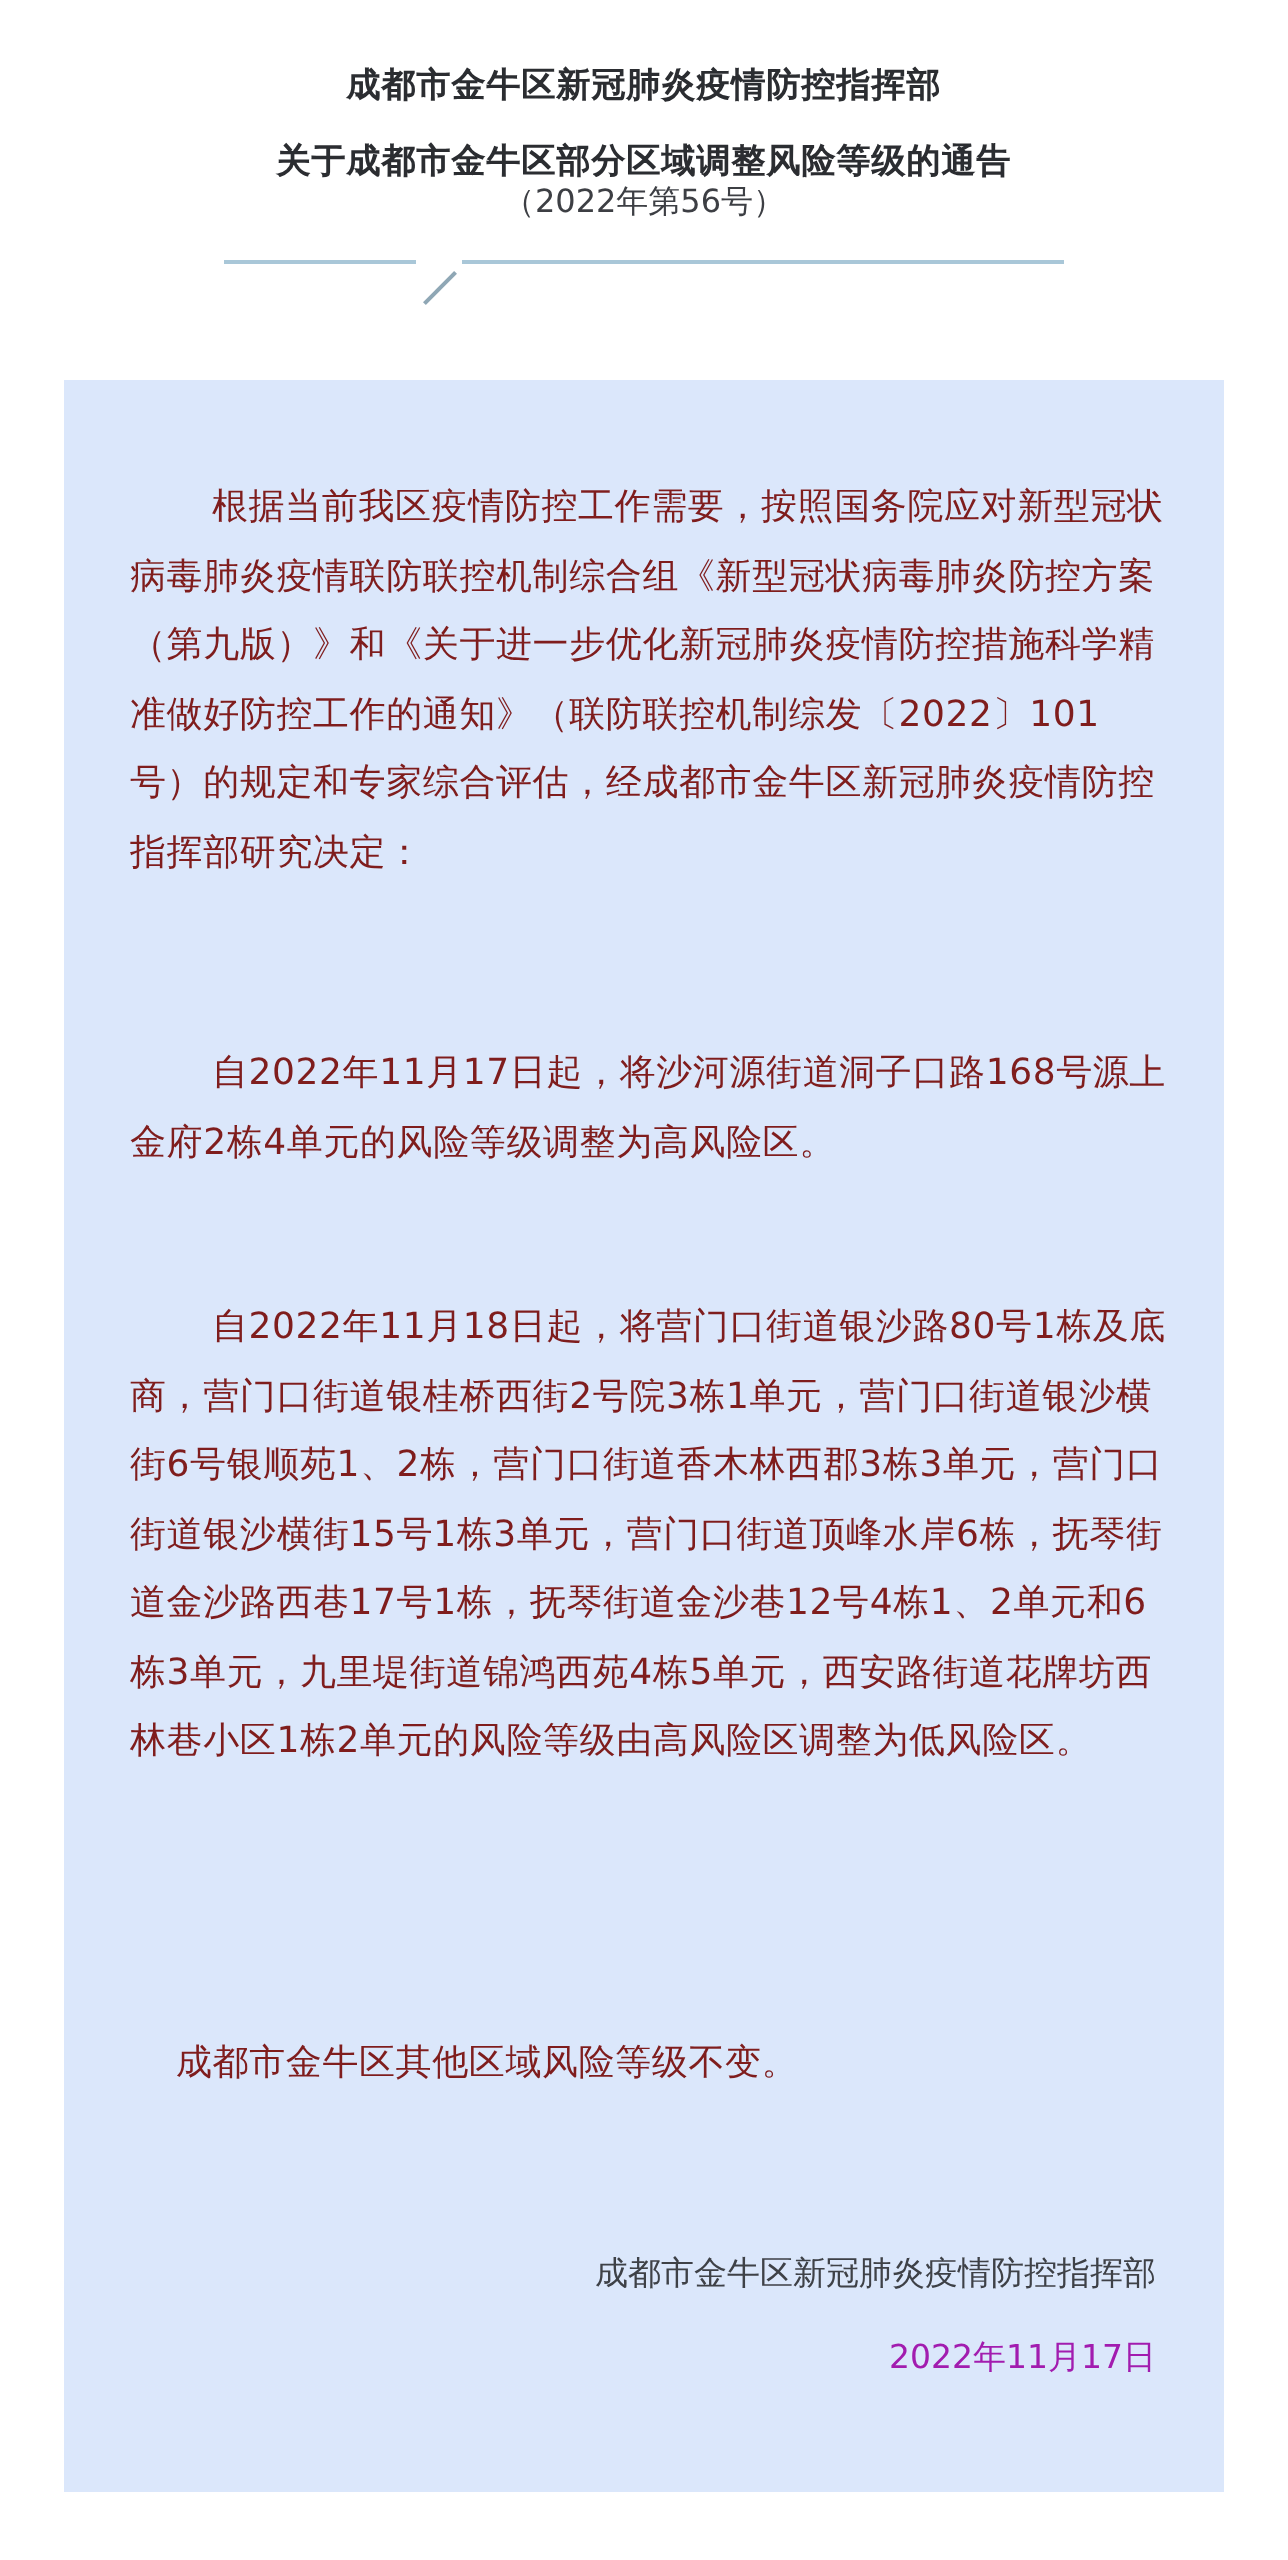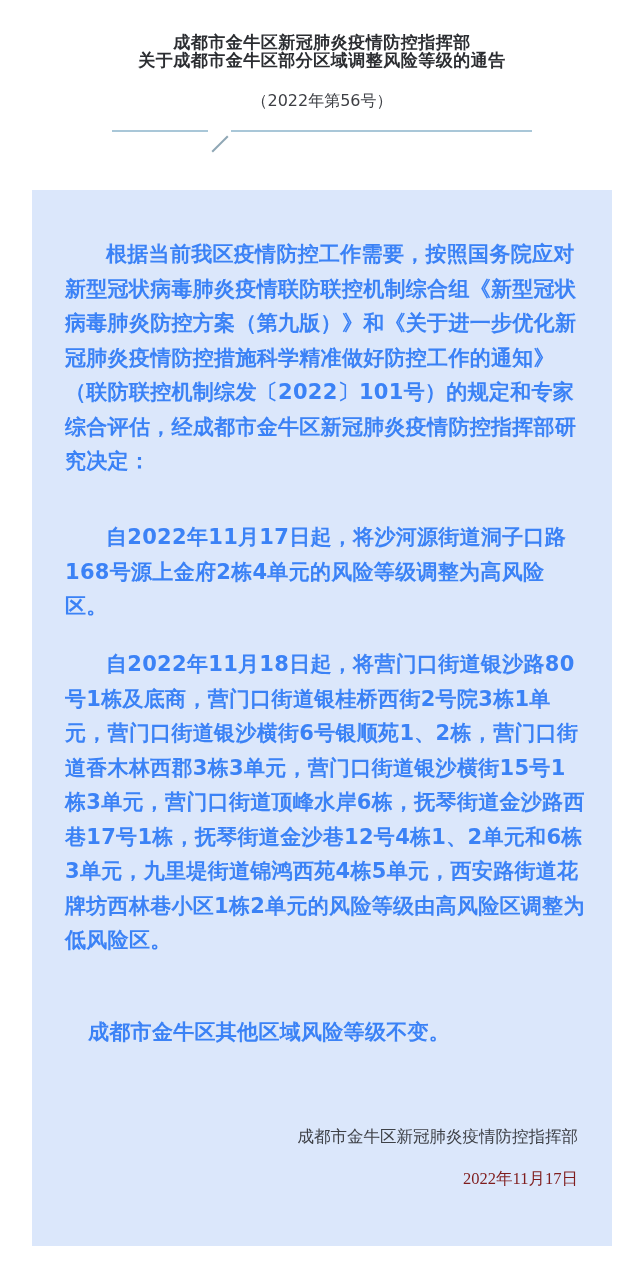--- a/index.html
+++ b/index.html
@@ -6,38 +6,38 @@
     body {
       width: 644px; height: 1280px; background: #ffffff; position: relative; overflow: hidden;
       font-family: "DejaVu Sans", "Liberation Sans", sans-serif; color: #3d3f44;
     }
     .header { position: absolute; left: 0; top: 0; width: 644px; }
     .title-line {
       position: absolute; left: 0; width: 644px; text-align: center;
       font-weight: bold; font-size: 17px; color: #2b2d31; letter-spacing: 0.5px;
     }
     .t1 { top: 31px; }
-    .t2 { top: 49px; }
+    .t2 { top: 69px; }
     .doc-no { position: absolute; top: 91px; left: 0; width: 644px; text-align: center; font-size: 16px; color: #3d3f44; }
     .divider-left { position: absolute; top: 130px; left: 112px; width: 96px; height: 2px; background: #a9c7d8; }
     .divider-right { position: absolute; top: 130px; left: 231px; width: 301px; height: 2px; background: #a9c7d8; }
     .divider-slash { position: absolute; top: 143px; left: 209px; width: 22px; height: 2px; background: #8fa7b5; transform: rotate(-45deg); }
 
     .notice-box {
       position: absolute; left: 32px; top: 190px; width: 580px; height: 1056px;
       background: #dbe7fb;
     }
-    .para { position: absolute; left: 65px; width: 520px; font-size: 21px; line-height: 34.5px; color: #3b82f6; letter-spacing: 0.3px; font-weight: bold; }
+    .para { position: absolute; left: 65px; width: 520px; font-size: 18px; line-height: 34.5px; color: #7f1d1d; letter-spacing: 0.3px; }
     .para .ind { display: inline-block; width: 41px; }
     .p1 { top: 237px; }
     .p2 { top: 520px; }
     .p3 { top: 647px; }
     .p4 { top: 1015px; left: 88px; }
     .sign-org { position: absolute; top: 1126px; right: 66px; font-size: 16.5px; color: #3e4147; text-align: right; }
-    .sign-date { position: absolute; top: 1168px; right: 66px; font-size: 16.5px; color: #7f1d1d; text-align: right; font-family: Liberation Serif, serif; }
+    .sign-date { position: absolute; top: 1168px; right: 66px; font-size: 16.5px; color: #a21caf; text-align: right; }
   </style>
 </head>
 <body>
 
 <div class="header">
   <div class="title-line t1">成都市金牛区新冠肺炎疫情防控指挥部</div>
   <div class="title-line t2">关于成都市金牛区部分区域调整风险等级的通告</div>
   <div class="doc-no">（2022年第56号）</div>
   <div class="divider-left"></div>
   <div class="divider-slash"></div>

